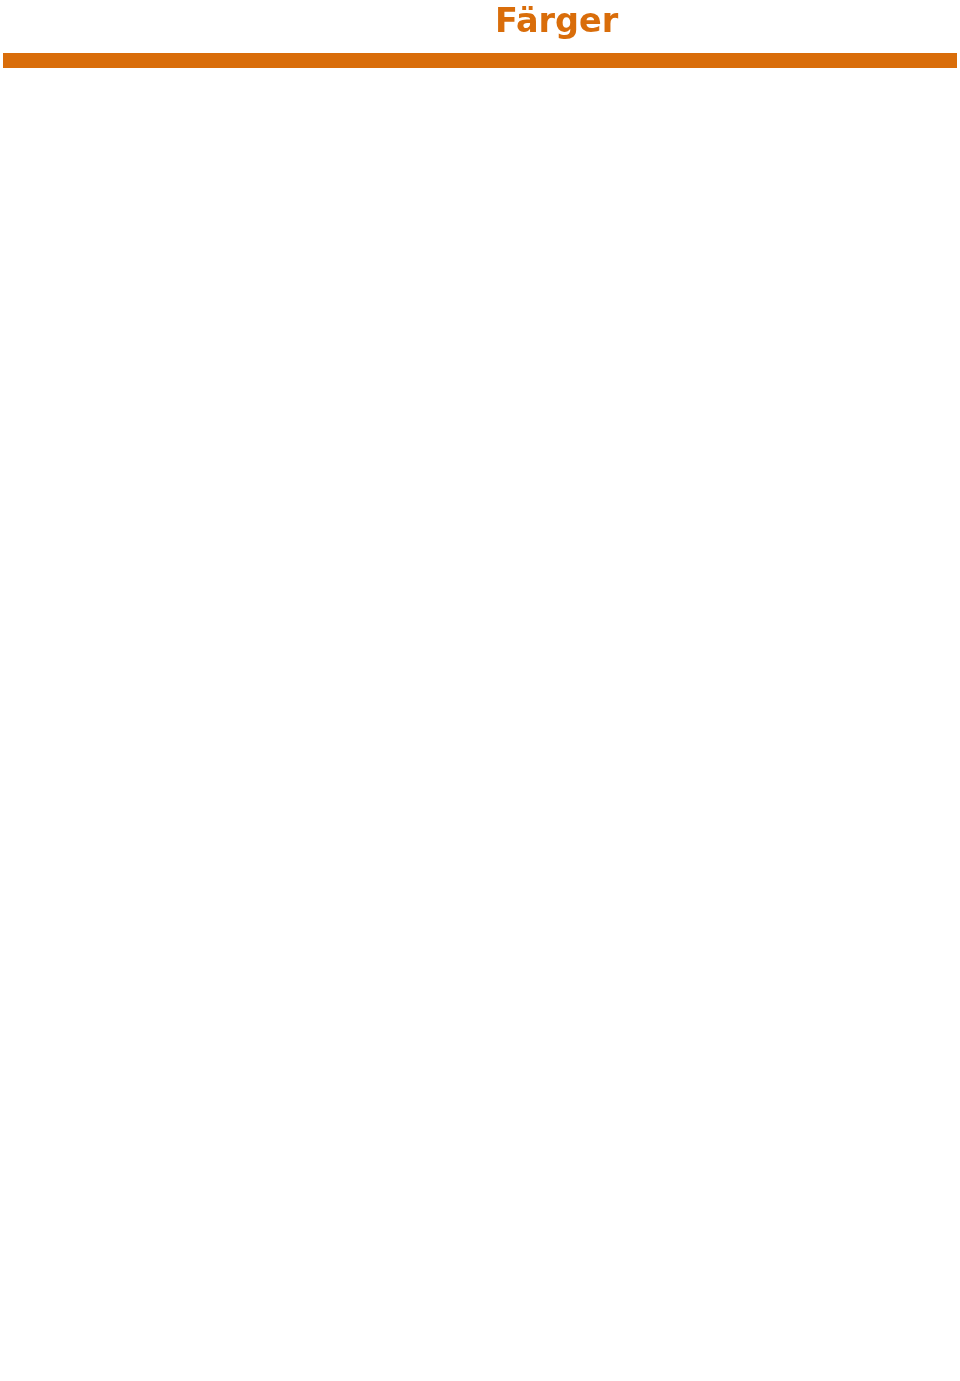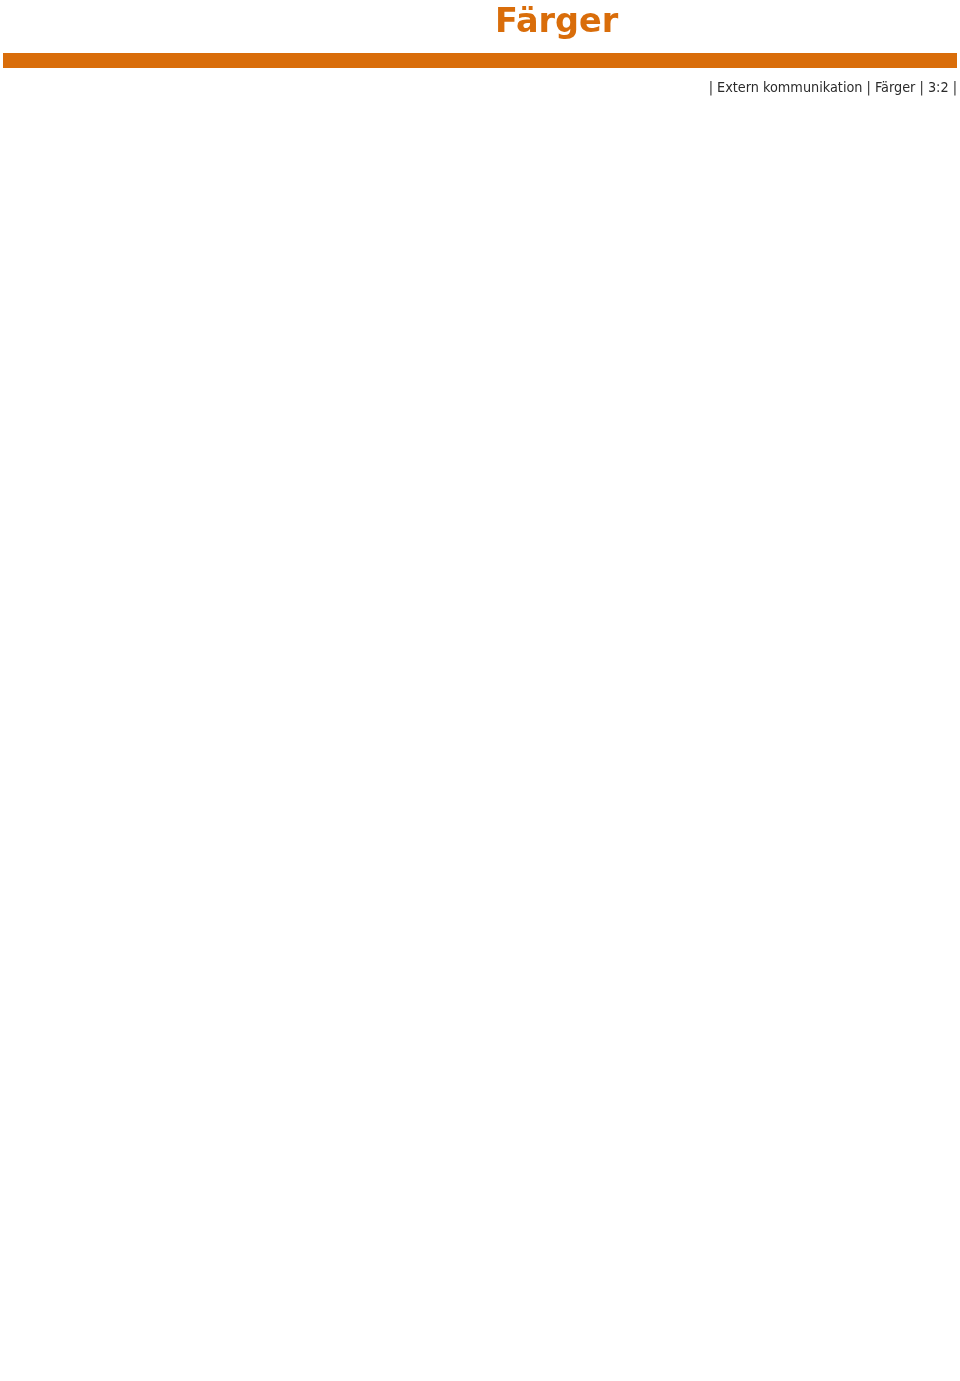--- a/index.html
+++ b/index.html
@@ -17,21 +17,20 @@
 
   .swatch{position:absolute;left:4px;width:195px;height:175px;}
 </style>
 </head>
 <body>
 
 <div class="page">
 
   <div id="page-title">Färger</div>
   <div id="header-rule"></div>
-  <div id="breadcrumb">| Extern kommunikation | Färger | 3:2 |</div>
 
   <div class="swatch" style="top:180px"></div>
   <div class="swatch" style="top:371px"></div>
   <div class="swatch" style="top:561px"></div>
   <div class="swatch" style="top:751px"></div>
   <div class="swatch" style="top:941px"></div>
 
   <div class="page"></div>
 
 </div>

